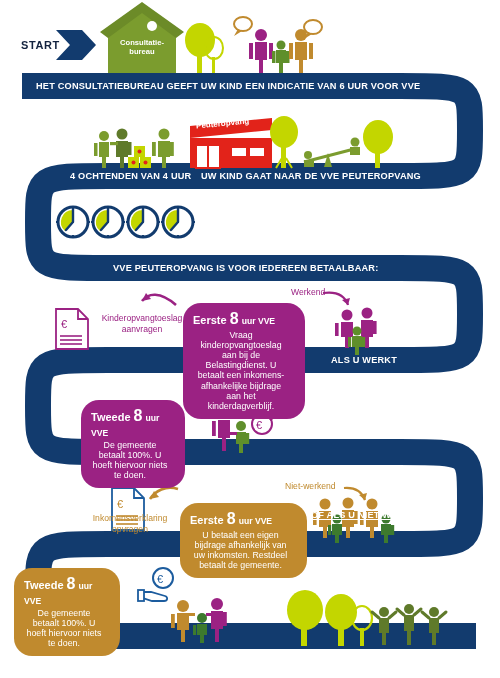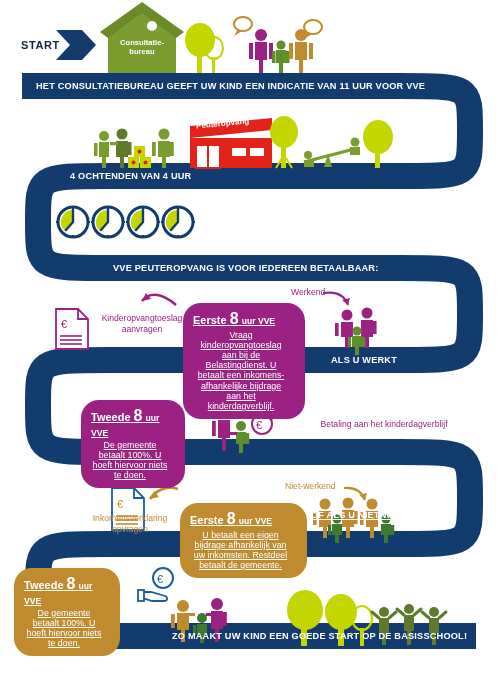--- a/index.html
+++ b/index.html
@@ -21,21 +21,20 @@
   .start-label{
     position:absolute;color:#13233f;font-weight:bold;font-size:11px;
     letter-spacing:.6px;
   }
 
   
   .infobox{
     position:absolute;border-radius:18px;color:#fff;
     padding:7px 16px 8px 10px;box-sizing:border-box;
     line-height:1.16;
-    text-decoration:underline;
   }
   .infobox .ttl{font-size:11px;font-weight:bold;display:block;margin-bottom:1px;}
   .infobox .ttl .big{font-size:16px;font-weight:bold;}
   .infobox .ttl .sm{font-size:8.6px;font-weight:bold;}
   .infobox .body{font-size:8.8px;display:block;text-align:center;}
   .purple{background:#9B2283;}
   .gold{background:#C08A2E;}
 
   
   .cap{position:absolute;font-size:8.6px;line-height:1.25;text-align:center;}
@@ -339,33 +338,32 @@
 
     <div class="start-label" style="left:21px;top:39px;">START</div>
 
     <div class="house-label" style="left:110px;top:38px;">
       <span>Consultatie-</span><br>
       <span>bureau</span>
     </div>
 
     <div class="shop-label" style="left:196px;top:120px;transform:rotate(-5.5deg);">Peuteropvang</div>
 
-    <div class="banner-txt" style="left:36px;top:81px;">HET CONSULTATIEBUREAU GEEFT UW KIND EEN INDICATIE VAN 11 UUR VOOR VVE</div>
+    <div class="banner-txt" style="left:36px;top:81px;">HET CONSULTATIEBUREAU GEEFT UW KIND EEN INDICATIE VAN 6 UUR VOOR VVE</div>
     <div class="banner-txt" style="left:70px;top:171px;">4 OCHTENDEN VAN 4 UUR</div>
+    <div class="banner-txt" style="left:201px;top:171px;">UW KIND GAAT NAAR DE VVE PEUTEROPVANG</div>
     <div class="banner-txt" style="left:113px;top:263px;">VVE PEUTEROPVANG IS VOOR IEDEREEN BETAALBAAR:</div>
     <div class="banner-txt" style="left:331px;top:355px;">ALS U WERKT</div>
     <div class="banner-txt" style="left:311px;top:510px;text-decoration:underline;">OF ALS U NIET WERKT</div>
-    <div class="banner-txt" style="left:172px;top:631px;">ZO MAAKT UW KIND EEN GOEDE START OP DE BASISSCHOOL!</div>
 
     <div class="cap cap-purple cap-left" style="left:92px;top:313px;width:100px;">
       <span>Kinderopvangtoeslag</span><br>
       <span>aanvragen</span>
     </div>
     <div class="cap cap-purple" style="left:291px;top:287px;text-align:right;">Werkend</div>
-    <div class="cap cap-purple cap-left" style="left:284px;top:419px;width:200px;">Betaling aan het kinderdagverblijf</div>
 
     <div class="cap cap-gold" style="left:78px;top:513px;width:104px;">
       <span>Inkomensverklaring</span><br>
       <span>opvragen</span>
     </div>
     <div class="cap cap-gold" style="left:285px;top:481px;">Niet-werkend</div>
 
     <div class="infobox purple" style="left:183px;top:303px;width:122px;">
       <span class="ttl">
         <span>Eerste</span>

